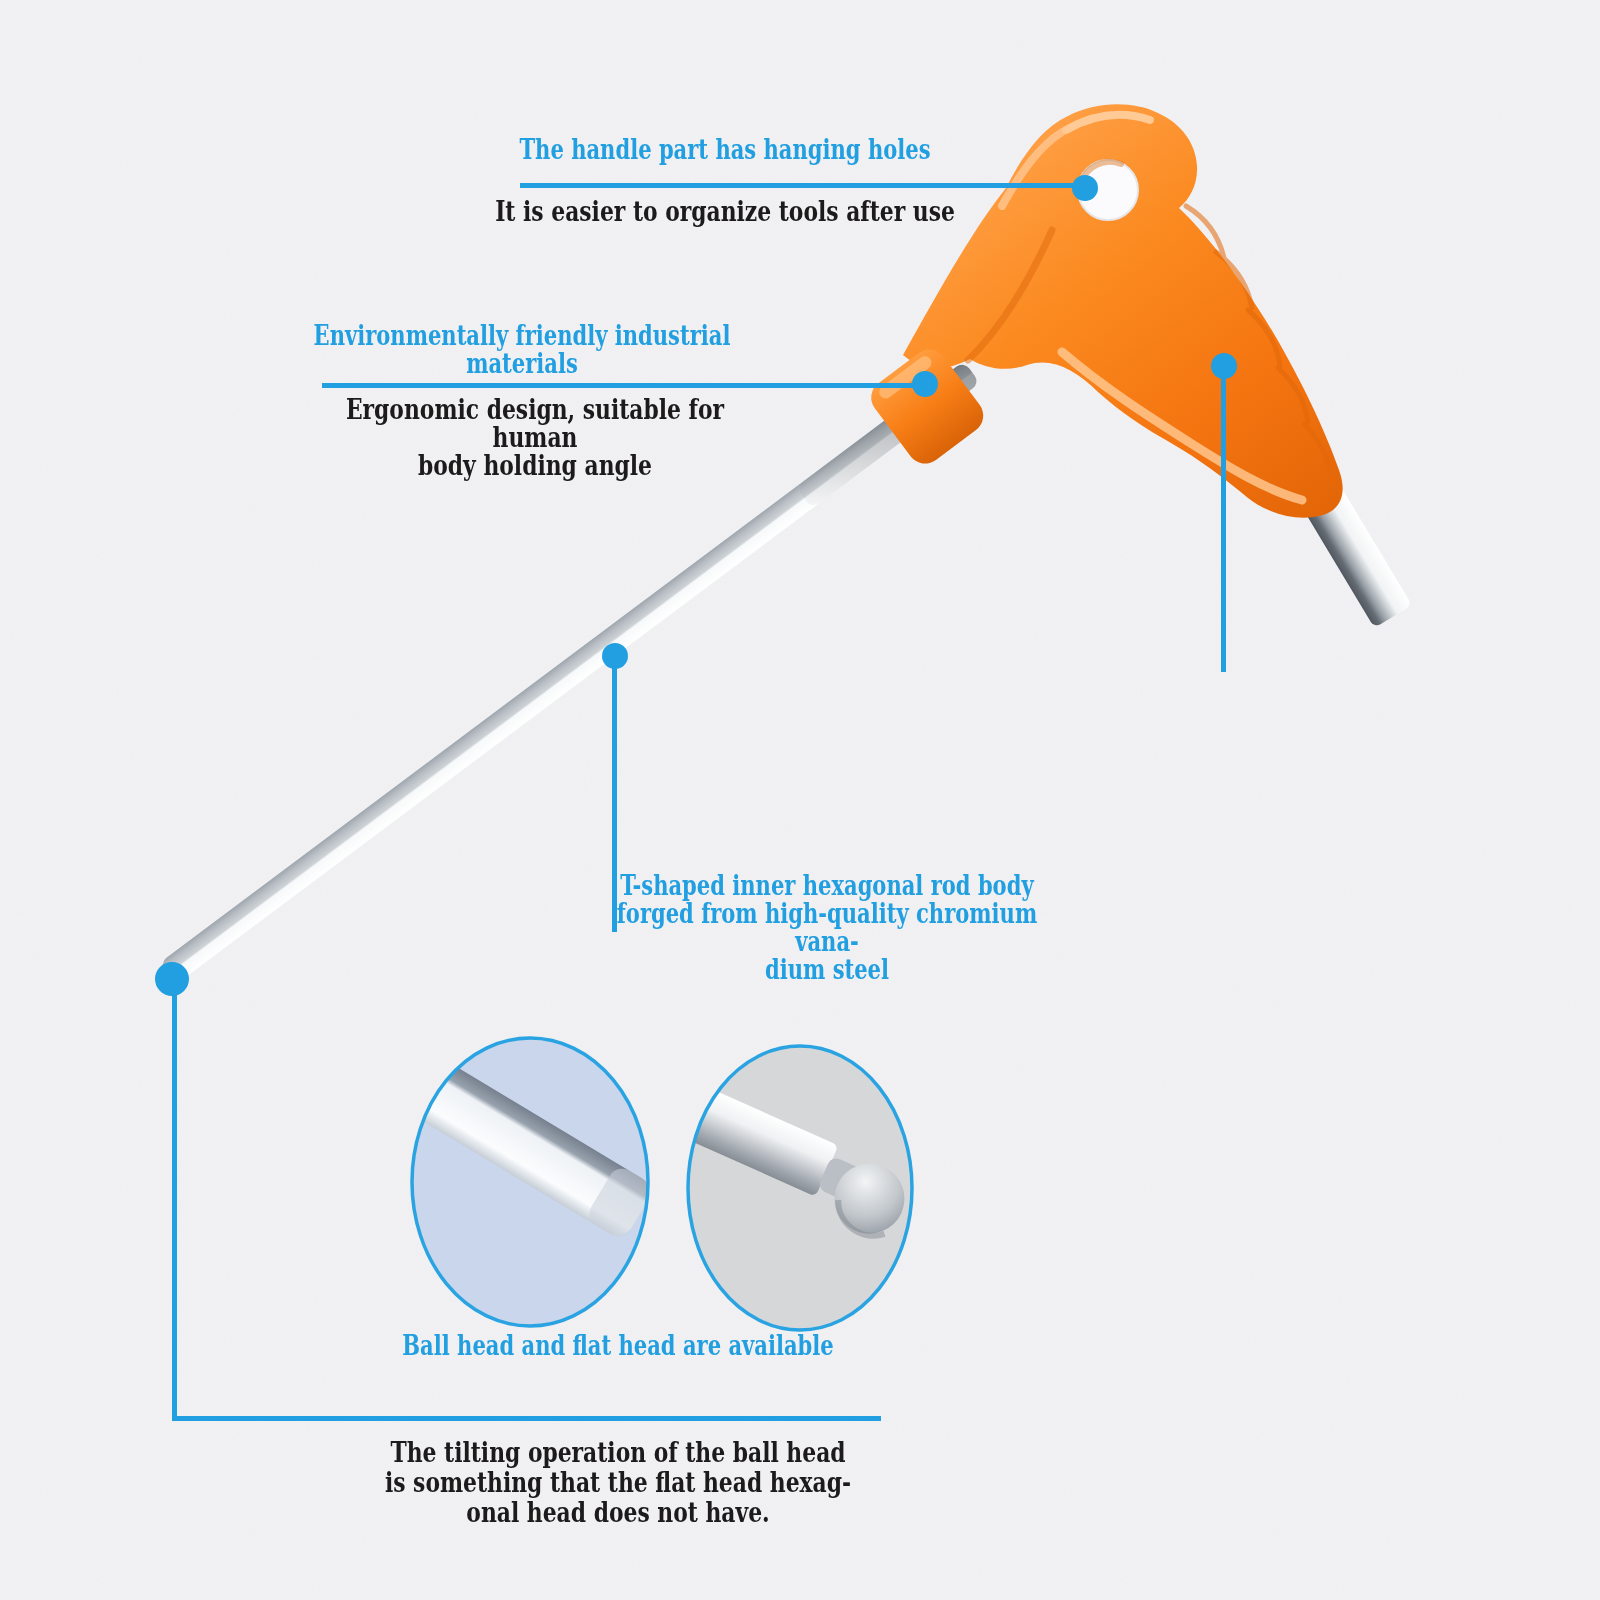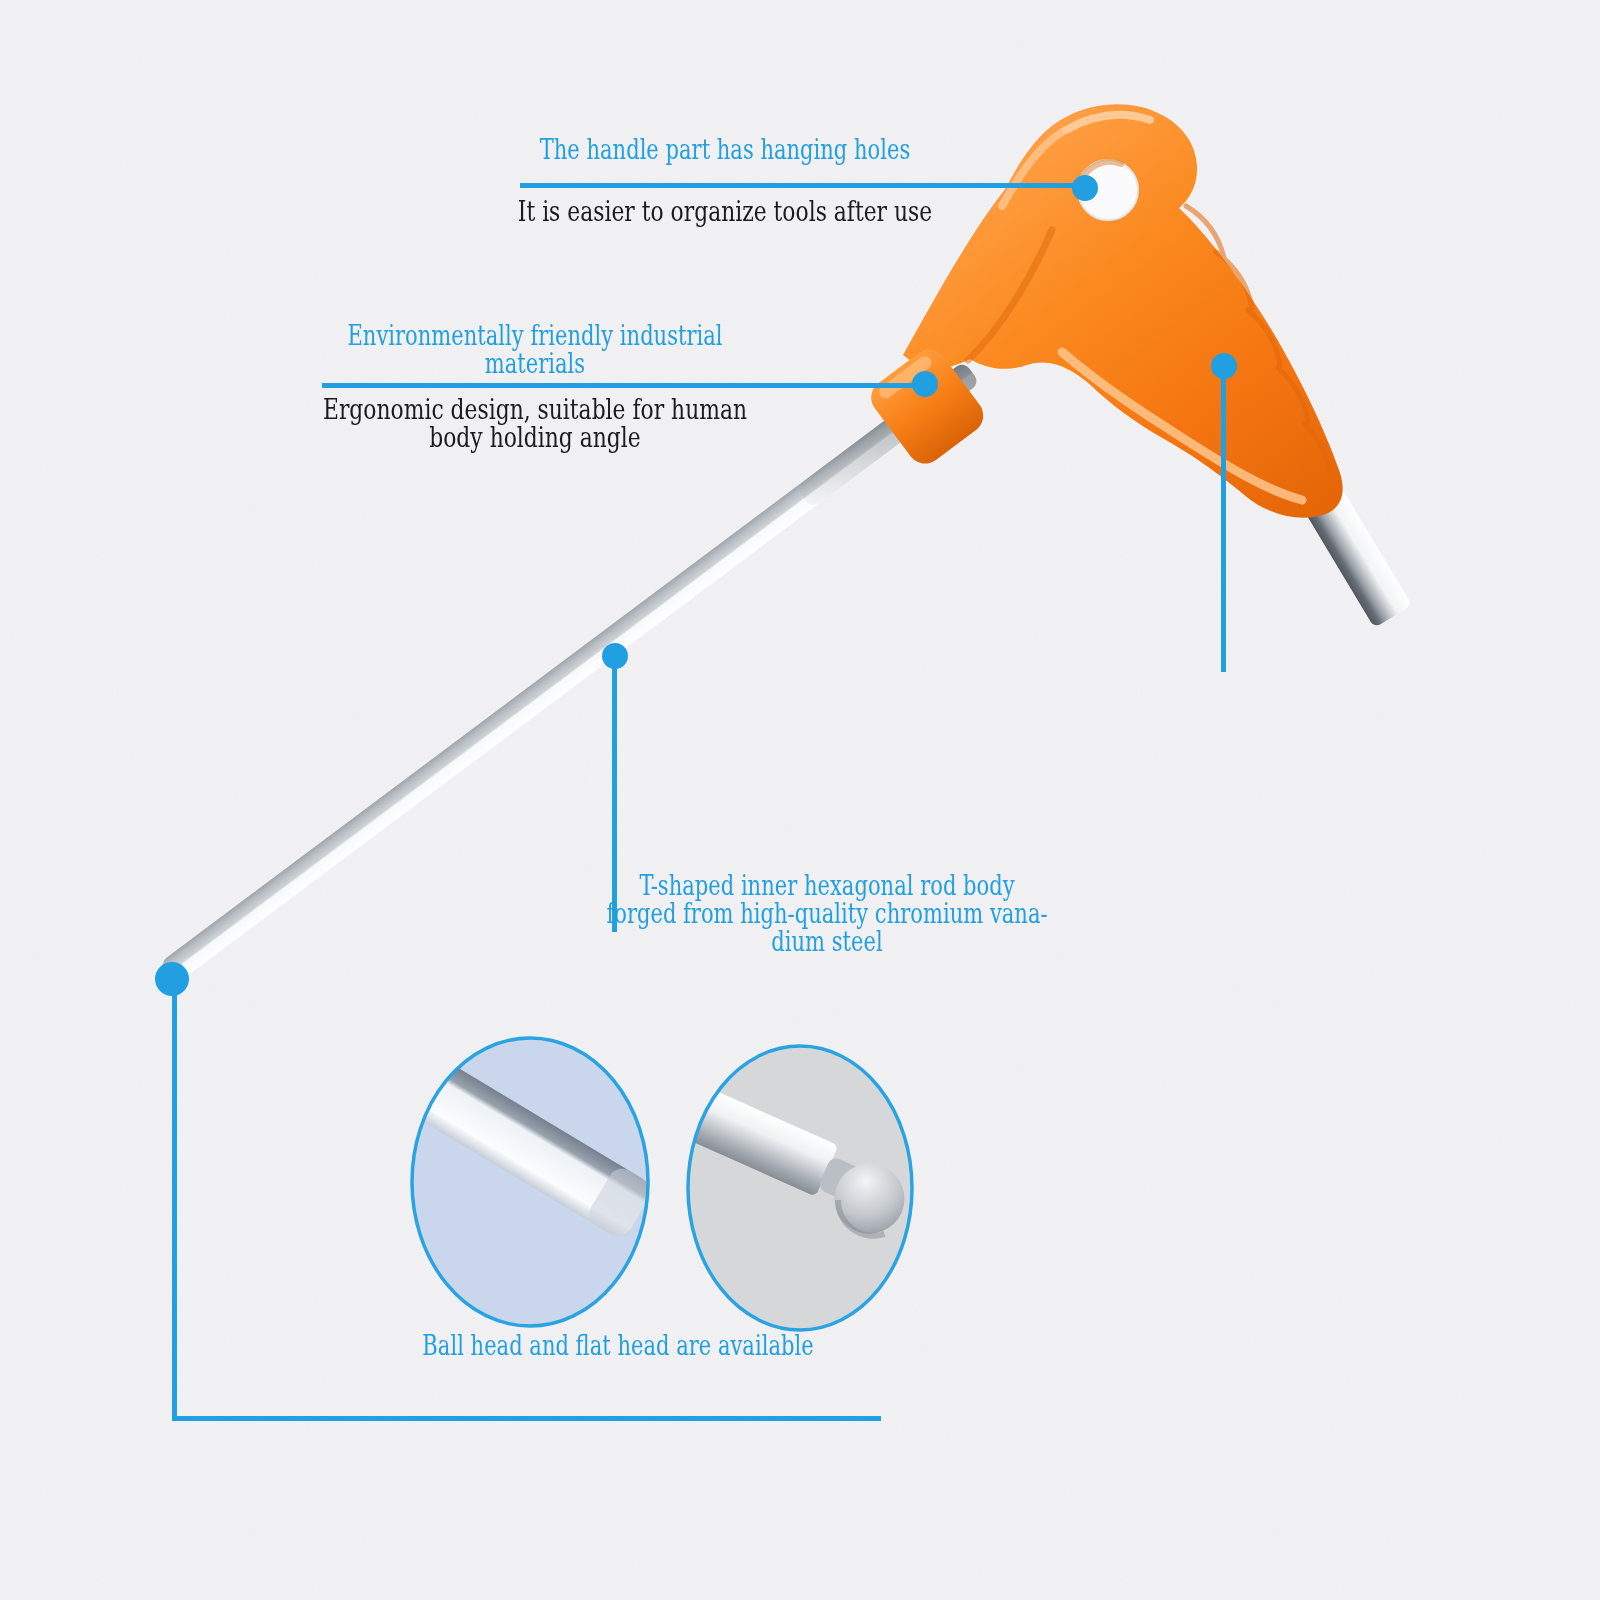--- a/index.html
+++ b/index.html
@@ -1,21 +1,21 @@
 <!DOCTYPE html>
 <html><head>
 <meta charset="utf-8">
 <style>
   html,body{margin:0;padding:0;background:#e8e8ea;}
   .canvas{position:relative;width:1600px;height:1600px;overflow:hidden;
           background:#f1f1f3;
           font-family:"DejaVu Serif",serif;}
   .noise{position:absolute;inset:0;opacity:.55;}
   .tool-svg{position:absolute;left:0;top:0;}
-  .callout{position:absolute;text-align:center;font-weight:400;}
+  .callout{position:absolute;text-align:center;font-weight:700;}
   .tx{transform:scaleX(.78);transform-origin:50% 0;}
   .c-title{font-size:27px;line-height:28px;}
   .c-body{font-size:28px;line-height:28px;}
   .hline,.vline{position:absolute;}
   .dot{position:absolute;border-radius:50%;}
 </style>
 </head>
 <body>
 
 <div class="canvas">
@@ -181,21 +181,21 @@
     <div class="tx c-title" style="color:#219fe0">
       <div>The handle part has hanging holes</div>
     </div>
   </div>
   <div class="callout" style="left:425px;top:198px;width:600px">
     <div class="tx c-body" style="color:#1c1a1b">
       <div>It is easier to organize tools after use</div>
     </div>
   </div>
 
-  <div class="callout" style="left:235px;top:322px;width:600px">
+  <div class="callout" style="left:222px;top:322px;width:600px">
     <div class="tx c-title" style="color:#219fe0">
       <div>Environmentally friendly industrial</div>
       <div>materials</div>
     </div>
   </div>
   <div class="callout" style="left:235px;top:396px;width:600px">
     <div class="tx c-body" style="color:#1c1a1b">
       <div>Ergonomic design, suitable for human</div>
       <div>body holding angle</div>
     </div>
@@ -208,14 +208,21 @@
       <div>forged from high-quality chromium vana-</div>
       <div>dium steel</div>
     </div>
   </div>
 
   <div class="callout" style="left:318px;top:1332px;width:600px">
     <div class="tx c-title" style="color:#219fe0">
       <div>Ball head and flat head are available</div>
     </div>
   </div>
+  <div class="callout" style="left:318px;top:1438px;width:600px">
+    <div class="tx c-body" style="color:#1c1a1b;line-height:30px">
+      <div>The tilting operation of the ball head</div>
+      <div>is something that the flat head hexag-</div>
+      <div>onal head does not have.</div>
+    </div>
+  </div>
 
 </div>
 
 </body></html>

